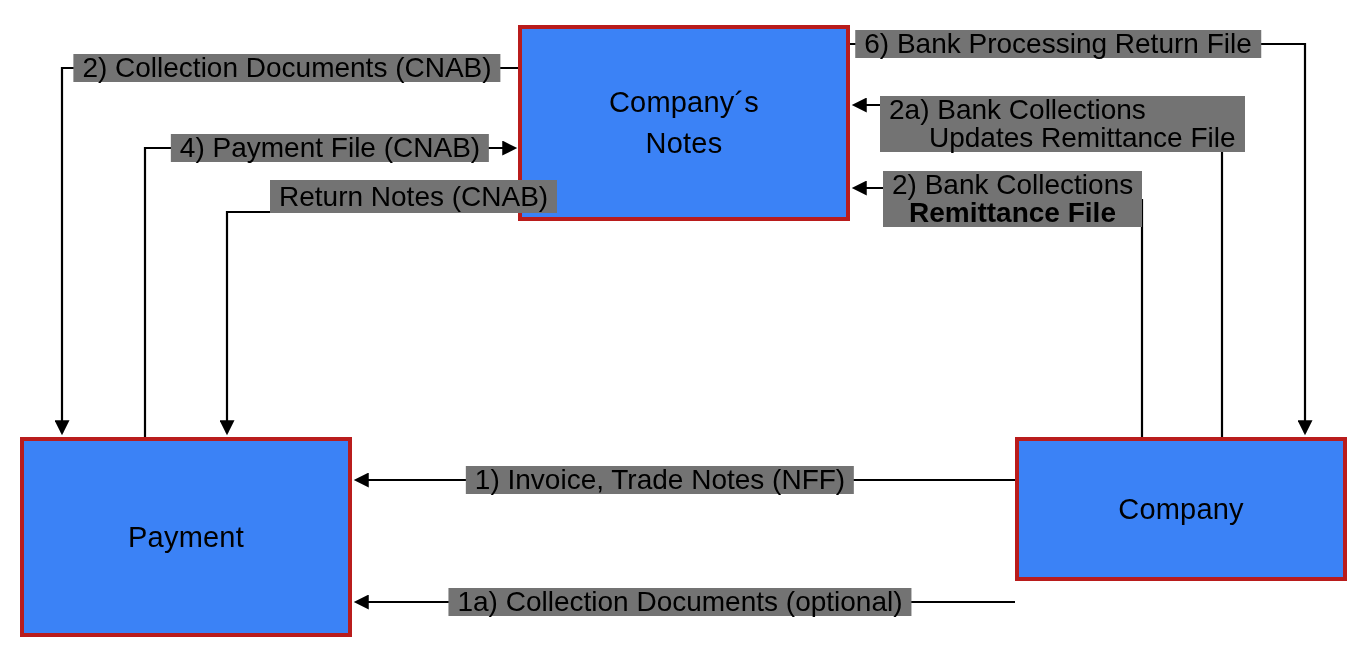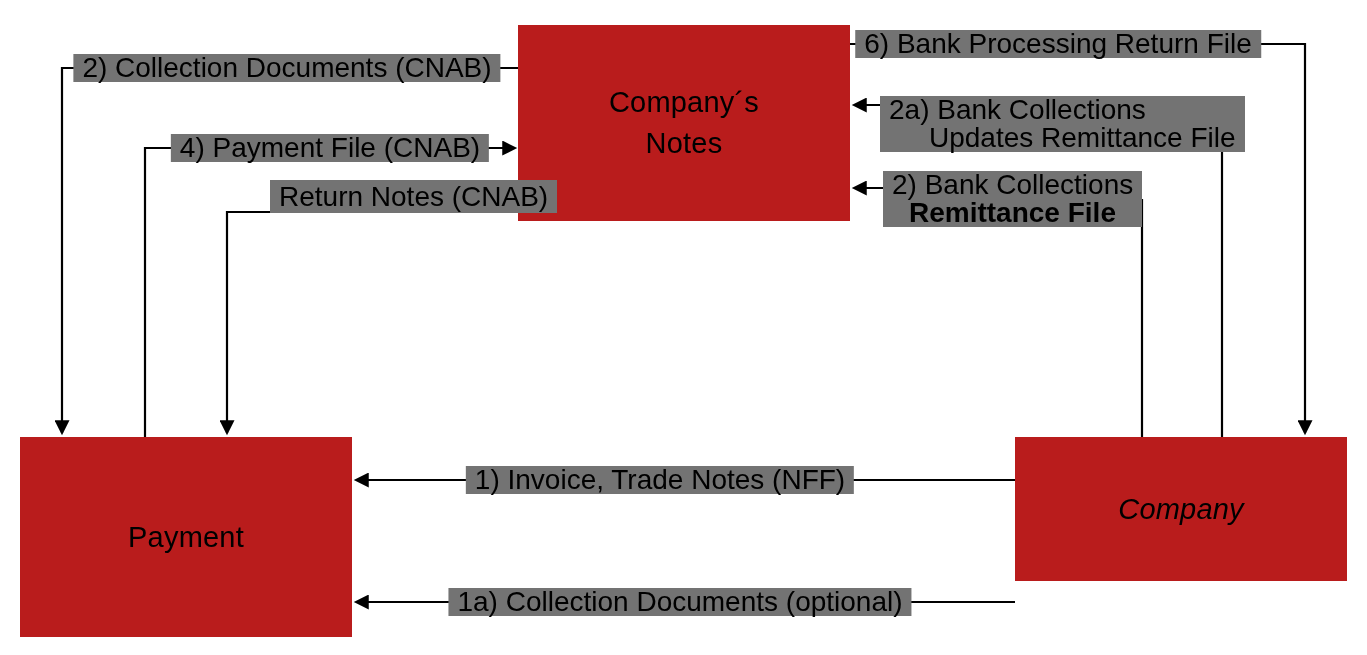--- a/index.html
+++ b/index.html
@@ -24,22 +24,22 @@
     height: 655px;
   }
   #wires path {
     fill: none;
     stroke: #000000;
     stroke-width: 2.2;
   }
   .node {
     position: absolute;
     box-sizing: border-box;
-    border: 8px solid #b91c1c;
-    background: #b91c1c;
+    border: 4px solid #b91c1c;
+    background: #3b82f6;
     display: flex;
     align-items: center;
     justify-content: center;
     text-align: center;
   }
   .node-label {
     font-size: 29px;
     line-height: 41px;
     letter-spacing: 0.2px;
   }
@@ -95,21 +95,21 @@
     <div class="node-label">
       <div>Company´s</div>
       <div>Notes</div>
     </div>
   </div>
 
   <div class="node" style="left:20px; top:437px; width:332px; height:200px;">
     <div class="node-label">Payment</div>
   </div>
 
-  <div class="node" style="left:1015px; top:437px; width:332px; height:144px;font-style:italic;">
+  <div class="node" style="left:1015px; top:437px; width:332px; height:144px;">
     <div class="node-label">Company</div>
   </div>
 
   <div class="flow-label center" style="left:287px; top:68px;">2) Collection Documents (CNAB)</div>
 
   <div class="flow-label center" style="left:330px; top:148px;">4) Payment File (CNAB)</div>
 
   <div class="flow-label multi5" style="left:270px; top:180px;">
     <div>Return Notes (CNAB)</div>
   </div>

